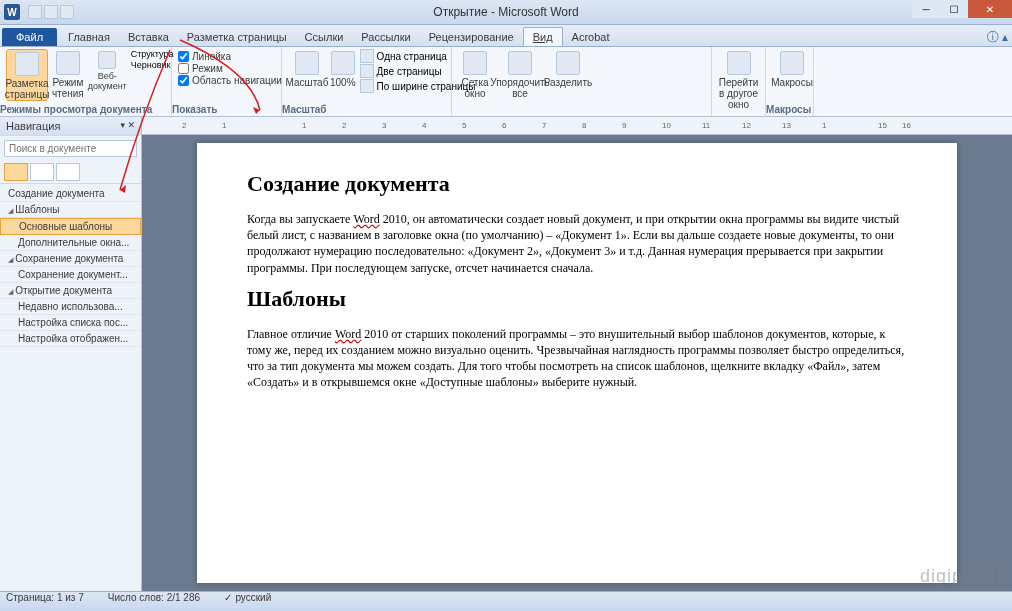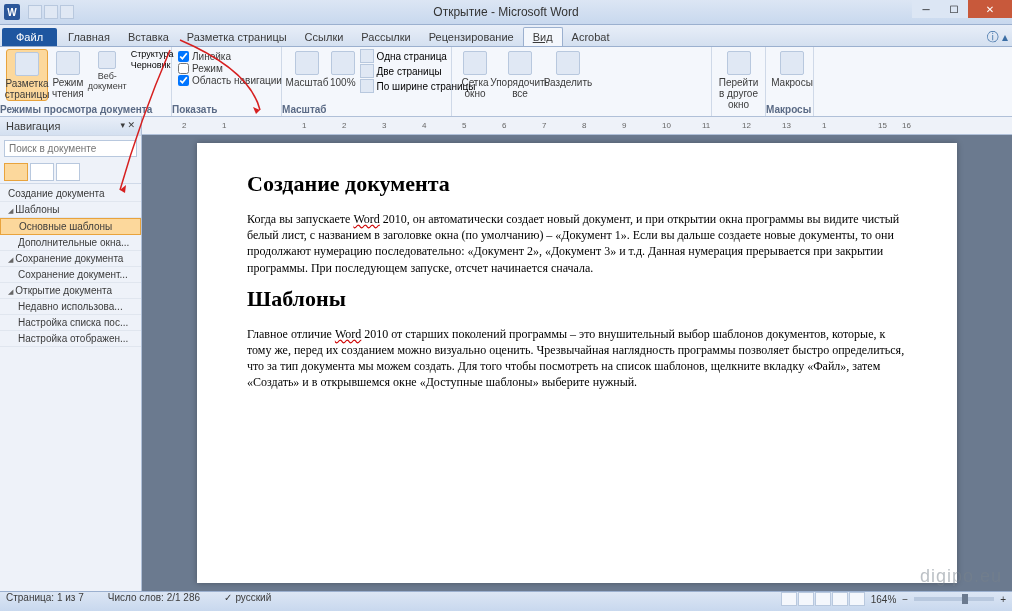--- a/index.html
+++ b/index.html
@@ -275,35 +275,20 @@
         </p>
       </div>
     </div>
   </div>
 </div>
 
 <div class="statusbar">
   <span>Страница: 1 из 7</span>
   <span>Число слов: 2/1 286</span>
   <span style="display:flex;align-items:center;gap:3px">✓ <span>русский</span></span>
-  <div class="right">
-    <div class="view-btns">
-      <div></div>
-      <div></div>
-      <div></div>
-      <div></div>
-      <div></div>
-    </div>
-    <span>164%</span>
-    <span>−</span>
-    <div class="zoom-slider">
-        <div class="thumb"></div>
-      </div>
-    <span>+</span>
-  </div>
 </div>
 
 <svg class="arrow" style="left:110px;top:30px;width:180px;height:170px">
   <path d="M 70 10 Q 140 40 150 80" stroke="#d62020" stroke-width="1.5" fill="none"></path>
   <path d="M 150 80 l -7 -3 l 3 7 z" fill="#d62020"></path>
   <path d="M 60 20 Q 30 90 10 160" stroke="#d62020" stroke-width="1.5" fill="none"></path>
   <path d="M 10 160 l 6 -5 l -1 8 z" fill="#d62020"></path>
 </svg>
 
 <div class="watermark">digipo.eu</div>

